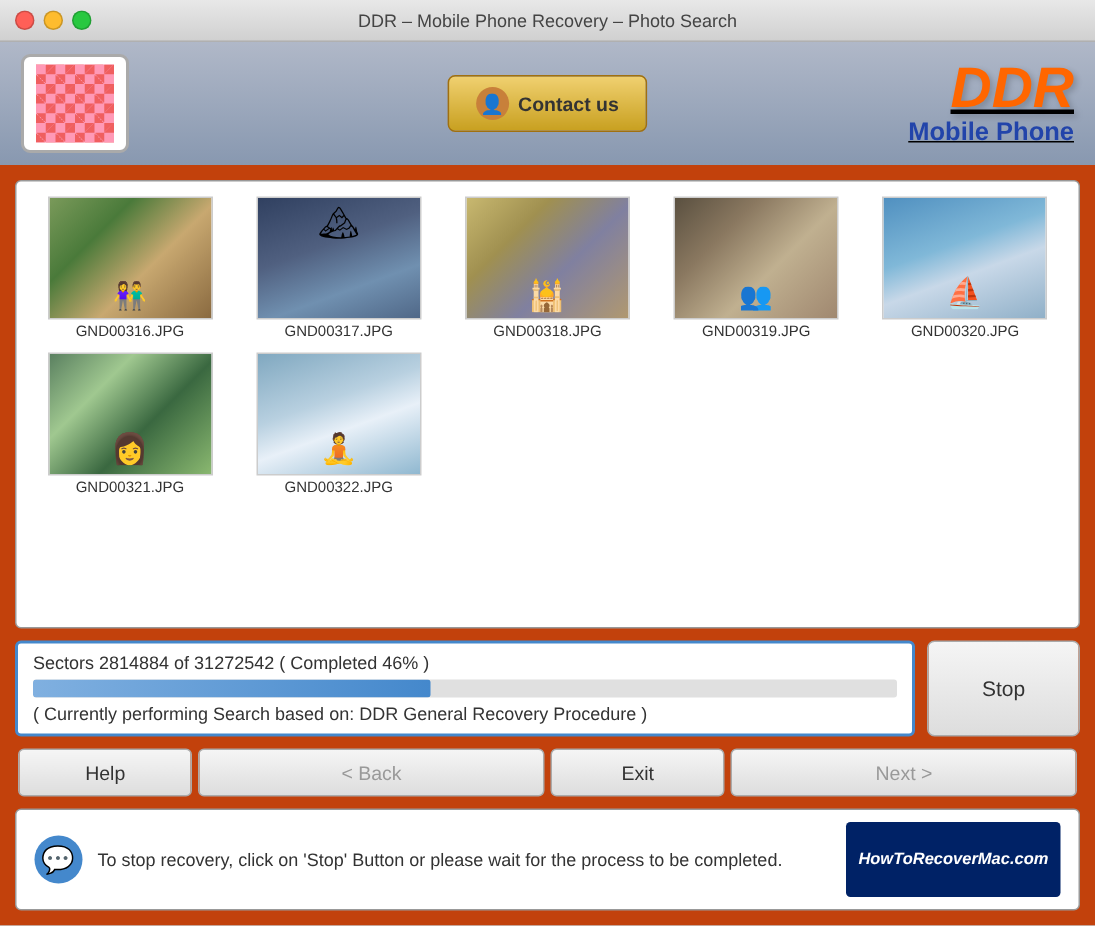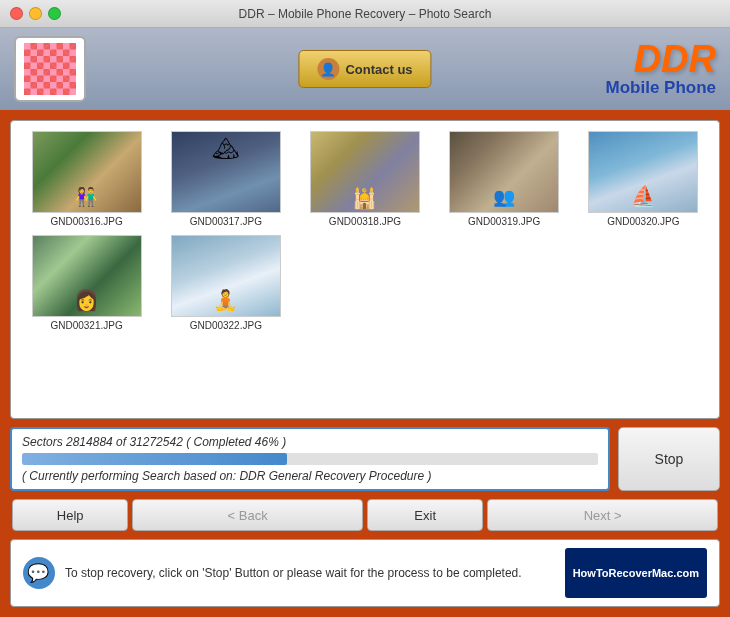--- a/index.html
+++ b/index.html
@@ -98,20 +98,21 @@
       border-radius: 50%;
       display: flex;
       align-items: center;
       justify-content: center;
       font-size: 13px;
     }
     .ddr-brand {
       position: absolute;
       right: 14px;
       text-align: right;
+      text-decoration: underline;
     }
     .ddr-title {
       font-size: 38px;
       font-weight: 900;
       color: #ff6600;
       line-height: 1;
       text-shadow: 2px 2px 4px rgba(0,0,0,0.2);
       font-style: italic;
     }
     .ddr-subtitle {
@@ -252,21 +253,20 @@
     }
     .progress-box {
       flex: 1;
       background: white;
       border: 2px solid #4488cc;
       border-radius: 4px;
       padding: 6px 10px;
       display: flex;
       flex-direction: column;
       gap: 4px;
-      font-style: italic;
     }
     .progress-status-text {
       font-size: 12px;
       color: #333;
     }
     .progress-bar-track {
       height: 12px;
       background: #e0e0e0;
       border-radius: 2px;
       overflow: hidden;
@@ -350,20 +350,21 @@
       flex: 1;
     }
     .watermark {
       background: #002266;
       color: white;
       font-size: 11px;
       font-weight: 700;
       padding: 19px 8px;
       border-radius: 3px;
       white-space: nowrap;
+      font-style: italic;
     }
   </style>
 </head>
 <body>
 
 <div class="title-bar">
   <div class="title-bar-buttons">
     <div class="tb-btn tb-close"></div>
     <div class="tb-btn tb-min"></div>
     <div class="tb-btn tb-max"></div>

